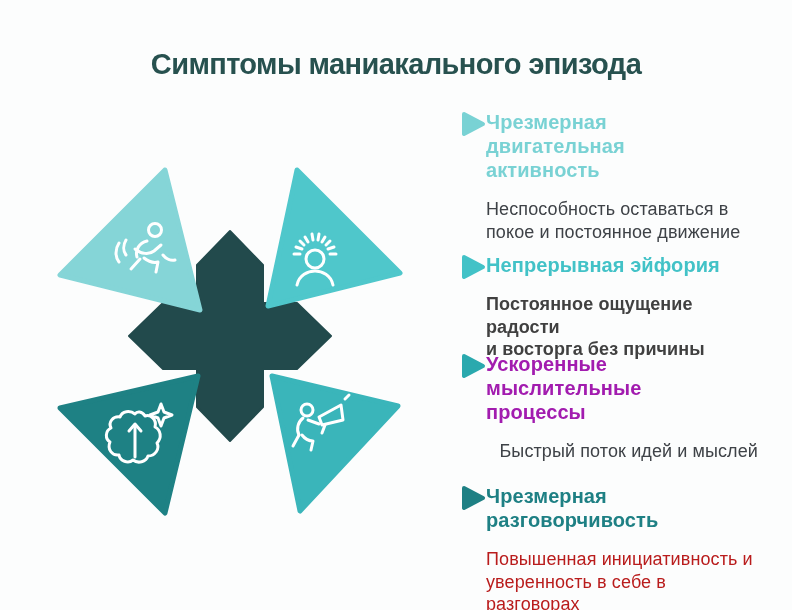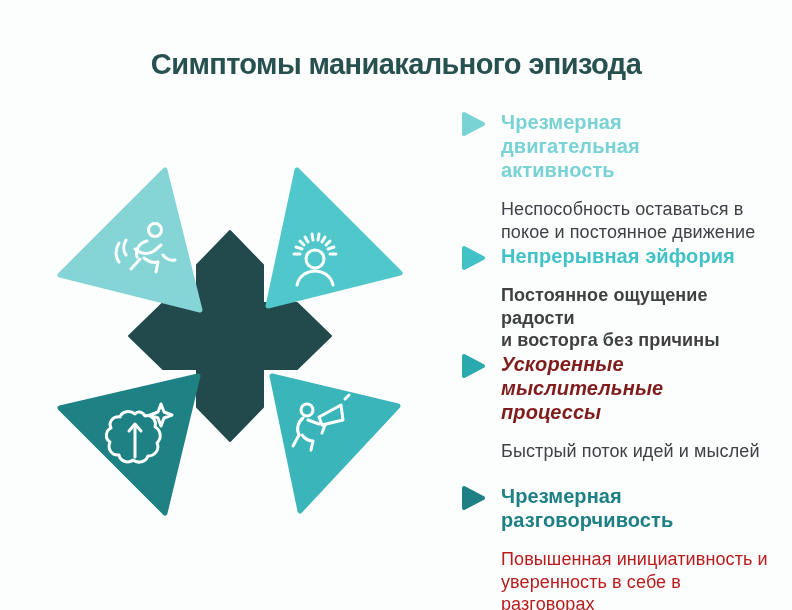--- a/index.html
+++ b/index.html
@@ -7,32 +7,32 @@
     position:relative;width:792px;height:610px;margin:0 auto;
     background:#fcfdfd;overflow:hidden;
     font-family:"Liberation Sans","DejaVu Sans",sans-serif;
   }
   .title{
     position:absolute;left:0;right:0;top:30px;
     text-align:center;font-size:29px;font-weight:700;letter-spacing:-0.6px;
     line-height:1.1;
   }
   .graphic{position:absolute;left:50px;top:158px;}
-  .symptom{position:absolute;left:460px;display:flex;gap:15px;width:310px;}
+  .symptom{position:absolute;left:460px;display:flex;gap:0;width:310px;}
   .symptom .bullet{flex:0 0 auto;margin-top:1px;}
   .symptom .text{width:272px;}
   .symptom h2{
     margin:0;font-size:20px;font-weight:700;line-height:1.2;
     white-space:pre-line;letter-spacing:0.1px;
   }
   .symptom p{
     margin:16px 0 0 0;font-size:18px;line-height:1.25;
     white-space:pre-line;letter-spacing:0.1px;
   }
-  .s1{top:110px;} .s2{top:244px;justify-content:center;} .s3{top:352px;} .s4{top:484px;}
+  .s1{top:110px;} .s2{top:253px;} .s3{top:352px;} .s4{top:484px;}
   .icon{fill:none;stroke-width:3;stroke-linecap:round;stroke-linejoin:round;}
 </style>
 </head>
 <body>
 
 <div class="canvas" style="background: rgb(252, 253, 253);">
 
   <h1 class="title" style="color: rgb(39, 81, 79);">Симптомы маниакального эпизода</h1>
 
   <svg class="graphic" width="360" height="372" viewBox="0 0 360 372">
@@ -105,24 +105,24 @@
       <p style="color: #404040; font-weight: bold;">Постоянное ощущение радости
 и восторга без причины</p>
     </div>
   </div>
 
   <div class="symptom s3">
     <svg class="bullet" width="26" height="26" viewBox="0 0 26 26">
       <path d="M4,3 L23,13 L4,23 Z" stroke-width="4" stroke-linejoin="round" style="fill: rgb(42, 169, 174); stroke: rgb(42, 169, 174);"></path>
     </svg>
     <div class="text">
-      <h2 style="color: #7f1d1d; font-style: italic;">Ускоренные
+      <h2 style="color: #a21caf;">Ускоренные
 мыслительные
 процессы</h2>
-      <p style="color: rgb(62, 66, 71);">Быстрый поток идей и мыслей</p>
+      <p style="color: rgb(62, 66, 71); text-align: right;">Быстрый поток идей и мыслей</p>
     </div>
   </div>
 
   <div class="symptom s4">
     <svg class="bullet" width="26" height="26" viewBox="0 0 26 26">
       <path d="M4,3 L23,13 L4,23 Z" stroke-width="4" stroke-linejoin="round" style="fill: rgb(30, 128, 132); stroke: rgb(30, 128, 132);"></path>
     </svg>
     <div class="text">
       <h2 style="color: rgb(30, 128, 132);">Чрезмерная
 разговорчивость</h2>

